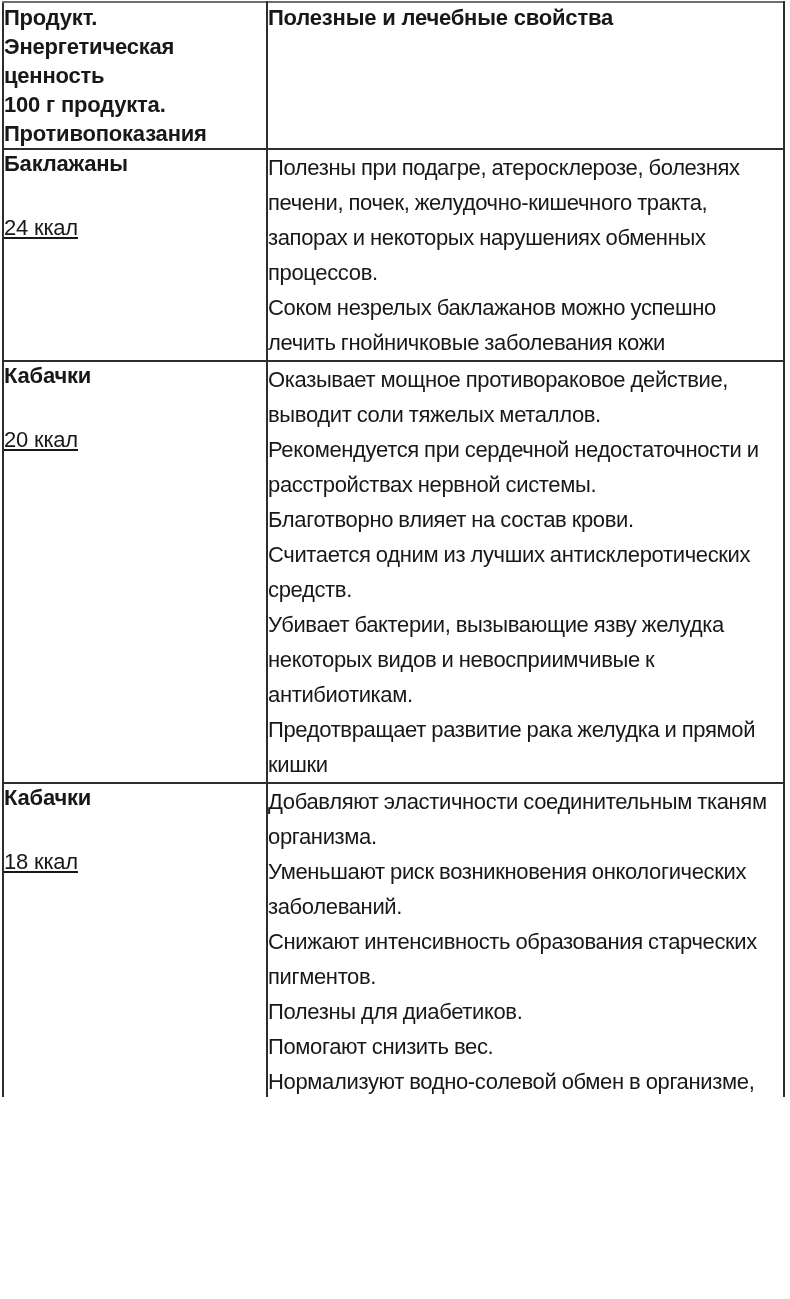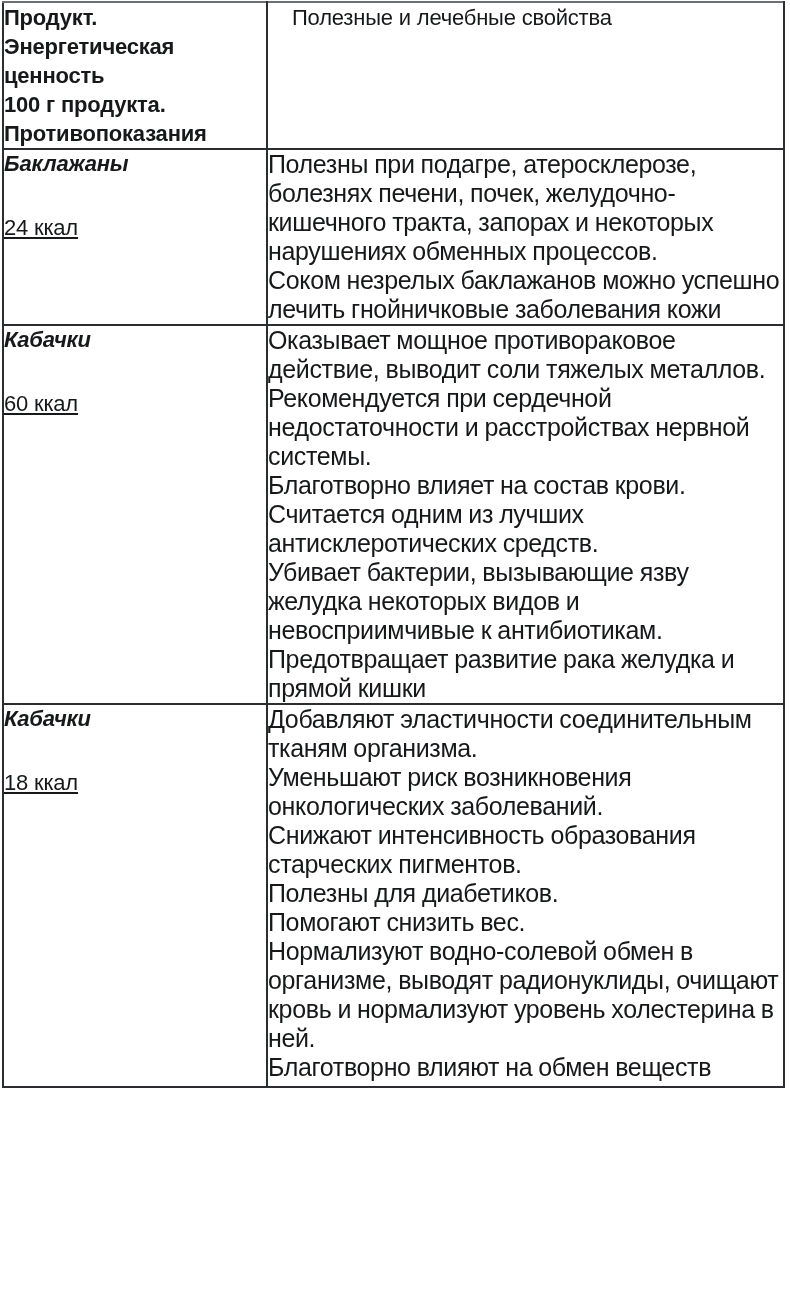--- a/index.html
+++ b/index.html
@@ -65,50 +65,48 @@
   
   .head-text {
     font-weight: bold;
     font-size: 22px;
     line-height: 29px;
     letter-spacing: -0.2px;
     white-space: pre-line;
   }
 
   .head-props {
-    font-weight: normal;
+    font-weight: bold;
     font-size: 22px;
     line-height: 29px;
     letter-spacing: -0.2px;
-    margin-left: 24px;
   }
 
   
   .product-name {
     font-weight: bold;
     font-size: 22px;
     line-height: 28px;
     letter-spacing: -0.2px;
     margin: 0;
-    font-style: italic;
   }
 
   .product-kcal {
     font-weight: normal;
     font-size: 22px;
     line-height: 28px;
     letter-spacing: -0.2px;
     margin: 36px 0 0 0;
     text-decoration: underline;
   }
 
   .props-text {
     font-weight: normal;
-    font-size: 25px;
-    line-height: 29px;
+    font-size: 22px;
+    line-height: 35px;
     letter-spacing: -0.35px;
     white-space: pre-line;
     word-spacing: -0.5px;
   }
 
   
   .row-clipped .cell-product,
   .row-clipped .cell-props {
     padding-bottom: 4px;
   }
@@ -148,21 +146,21 @@
         </td>
         <td class="cell-props">
           <div class="props-text">Полезны при подагре, атеросклерозе, болезнях печени, почек, желудочно-кишечного тракта, запорах и некоторых нарушениях обменных процессов.
 Соком незрелых баклажанов можно успешно лечить гнойничковые заболевания кожи</div>
         </td>
       </tr>
 
       <tr>
         <td class="cell-product">
           <div class="product-name">Кабачки</div>
-          <div class="product-kcal">60 ккал</div>
+          <div class="product-kcal">20 ккал</div>
         </td>
         <td class="cell-props">
           <div class="props-text">Оказывает мощное противораковое действие, выводит соли тяжелых металлов.
 Рекомендуется при сердечной недостаточности и расстройствах нервной системы.
 Благотворно влияет на состав крови.
 Считается одним из лучших антисклеротических средств.
 Убивает бактерии, вызывающие язву желудка некоторых видов и невосприимчивые к антибиотикам.
 Предотвращает развитие рака желудка и прямой кишки</div>
         </td>
       </tr>

